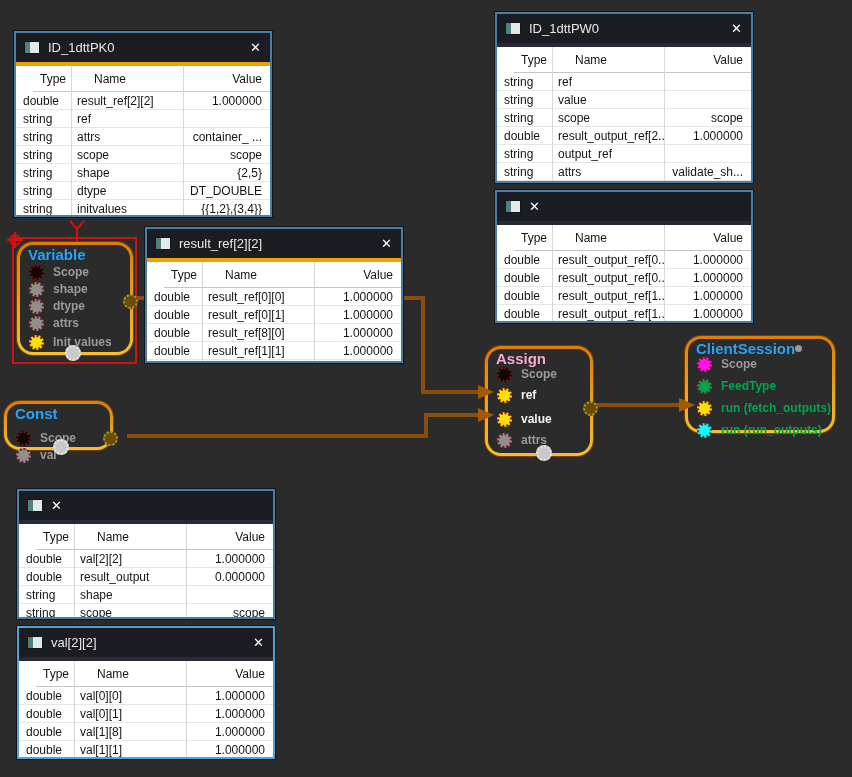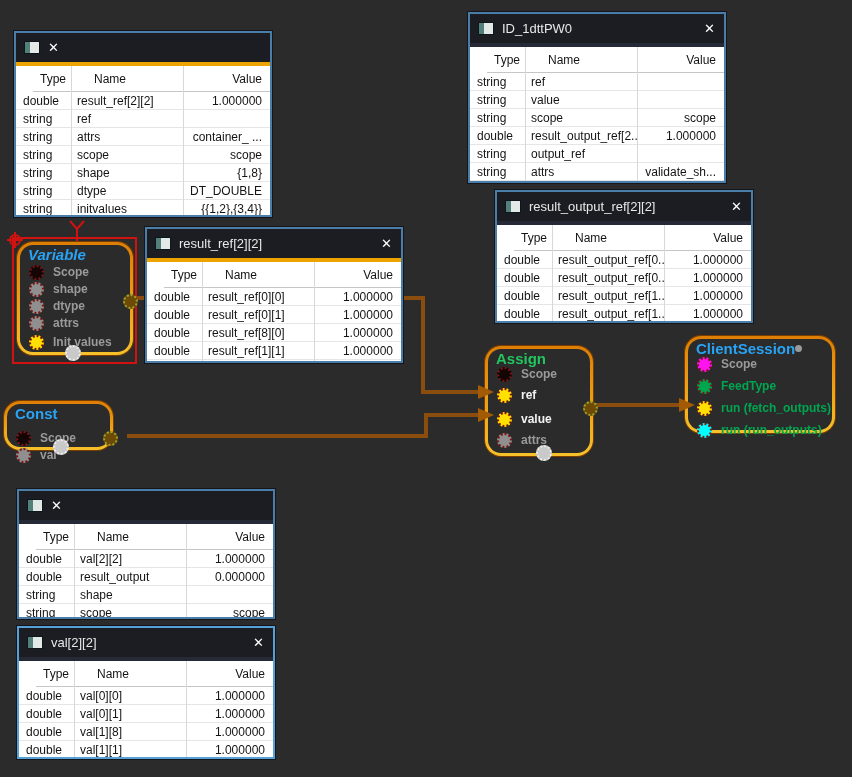--- a/index.html
+++ b/index.html
@@ -49,21 +49,21 @@
     <path d="M130,298 H423 V392 H479" fill="none" stroke-width="4" style="stroke: rgb(138, 77, 14);"></path>
     <path d="M127,436 H426 V415 H479" fill="none" stroke-width="4" style="stroke: rgb(138, 77, 14);"></path>
     <path d="M595,405 H680" fill="none" stroke-width="4" style="stroke: rgb(138, 77, 14);"></path>
     <path d="M70,221 L77,229 L84,221 M77,228 V242" fill="none" stroke-width="2" style="stroke: rgb(208, 18, 16);"></path>
   </svg>
 
   <div class="sel" style="left: 12px; top: 237px; width: 125px; height: 127px; border-color: rgb(208, 18, 16);"></div>
 
   <div class="nd" style="left:17px;top:242px;width:116px;height:113px">
     <div class="ndi">
-      <div class="ndt" style="color: rgb(41, 163, 244); font-style: italic;">Variable</div>
+      <div class="ndt" style="color: rgb(41, 163, 244);">Variable</div>
       <div class="prt" style="top:20px">
           <span class="pd" style="background: rgb(21, 6, 6);"></span>
           <span class="pl" style="color: rgb(154, 154, 154);">Scope</span>
         </div>
       <div class="prt" style="top:37px">
           <span class="pd" style="background: rgb(143, 143, 143);"></span>
           <span class="pl" style="color: rgb(154, 154, 154);">shape</span>
         </div>
       <div class="prt" style="top:54px">
           <span class="pd" style="background: rgb(143, 143, 143);"></span>
@@ -93,21 +93,21 @@
           <span class="pd" style="background: rgb(143, 143, 143);"></span>
           <span class="pl" style="color: rgb(154, 154, 154);">val</span>
         </div>
       <span class="op" style="top:27px"></span>
       <span class="hd" style="left:46px;bottom:-8px"></span>
     </div>
   </div>
 
   <div class="nd" style="left:485px;top:346px;width:108px;height:110px">
     <div class="ndi">
-      <div class="ndt" style="color: #22c55e;">Assign</div>
+      <div class="ndt" style="color: #f9a8d4;">Assign</div>
       <div class="prt" style="top:18px">
           <span class="pd" style="background: rgb(21, 6, 6);"></span>
           <span class="pl" style="color: rgb(154, 154, 154);">Scope</span>
         </div>
       <div class="prt" style="top:39px">
           <span class="pd" style="background: rgb(255, 224, 0);"></span>
           <span class="pl" style="color: rgb(242, 242, 242);">ref</span>
         </div>
       <div class="prt" style="top:63px">
           <span class="pd" style="background: rgb(255, 224, 0);"></span>
@@ -152,20 +152,21 @@
     <g fill="none" stroke-width="2" style="stroke: rgb(208, 18, 16);">
       <circle cx="15" cy="240" r="5"></circle>
       <line x1="15" y1="232" x2="15" y2="248"></line>
       <line x1="7" y1="240" x2="23" y2="240"></line>
     </g>
   </svg>
 
   <div class="w" style="left: 14px; top: 31px; width: 258px; height: 186px; border-color: rgb(74, 125, 168);">
     <div class="tb">
       <span class="ic"></span>
+      <span class="tt">ID_1dttPK0</span>
       <span class="cx">✕</span>
     </div>
     <div class="ac" style="background: rgb(237, 164, 0);"></div>
     <div class="tbl">
       <div class="vs" style="left:55px"></div>
         <div class="vs" style="left:167px"></div>
       <div class="th">
         <span class="ct">Type</span>
         <span class="cn">Name</span>
         <span class="cv">Value</span>
@@ -186,36 +187,36 @@
           <span class="cv">container_ ...</span>
         </div>
       <div class="tr">
           <span class="ct">string</span>
           <span class="cn">scope</span>
           <span class="cv">scope</span>
         </div>
       <div class="tr">
           <span class="ct">string</span>
           <span class="cn">shape</span>
-          <span class="cv">{1,8}</span>
+          <span class="cv">{2,5}</span>
         </div>
       <div class="tr">
           <span class="ct">string</span>
           <span class="cn">dtype</span>
           <span class="cv">DT_DOUBLE</span>
         </div>
       <div class="tr">
           <span class="ct">string</span>
           <span class="cn">initvalues</span>
           <span class="cv">{{1,2},{3,4}}</span>
         </div>
     </div>
   </div>
 
-  <div class="w" style="left: 468px; top: 12px; width: 258px; height: 171px; border-color: rgb(74, 125, 168);">
+  <div class="w" style="left: 495px; top: 12px; width: 258px; height: 171px; border-color: rgb(74, 125, 168);">
     <div class="tb">
       <span class="ic"></span>
       <span class="tt">ID_1dttPW0</span>
       <span class="cx">✕</span>
     </div>
     <div class="ac" style="background: rgb(37, 42, 54);"></div>
     <div class="tbl">
       <div class="vs" style="left:55px"></div>
         <div class="vs" style="left:167px"></div>
       <div class="th">
@@ -252,21 +253,20 @@
           <span class="ct">string</span>
           <span class="cn">attrs</span>
           <span class="cv">validate_sh...</span>
         </div>
     </div>
   </div>
 
   <div class="w" style="left: 495px; top: 190px; width: 258px; height: 133px; border-color: rgb(74, 125, 168);">
     <div class="tb">
       <span class="ic"></span>
-      <span class="tt">result_output_ref[2][2]</span>
       <span class="cx">✕</span>
     </div>
     <div class="ac" style="background: rgb(37, 42, 54);"></div>
     <div class="tbl">
       <div class="vs" style="left:55px"></div>
         <div class="vs" style="left:167px"></div>
       <div class="th">
         <span class="ct">Type</span>
         <span class="cn">Name</span>
         <span class="cv">Value</span>

